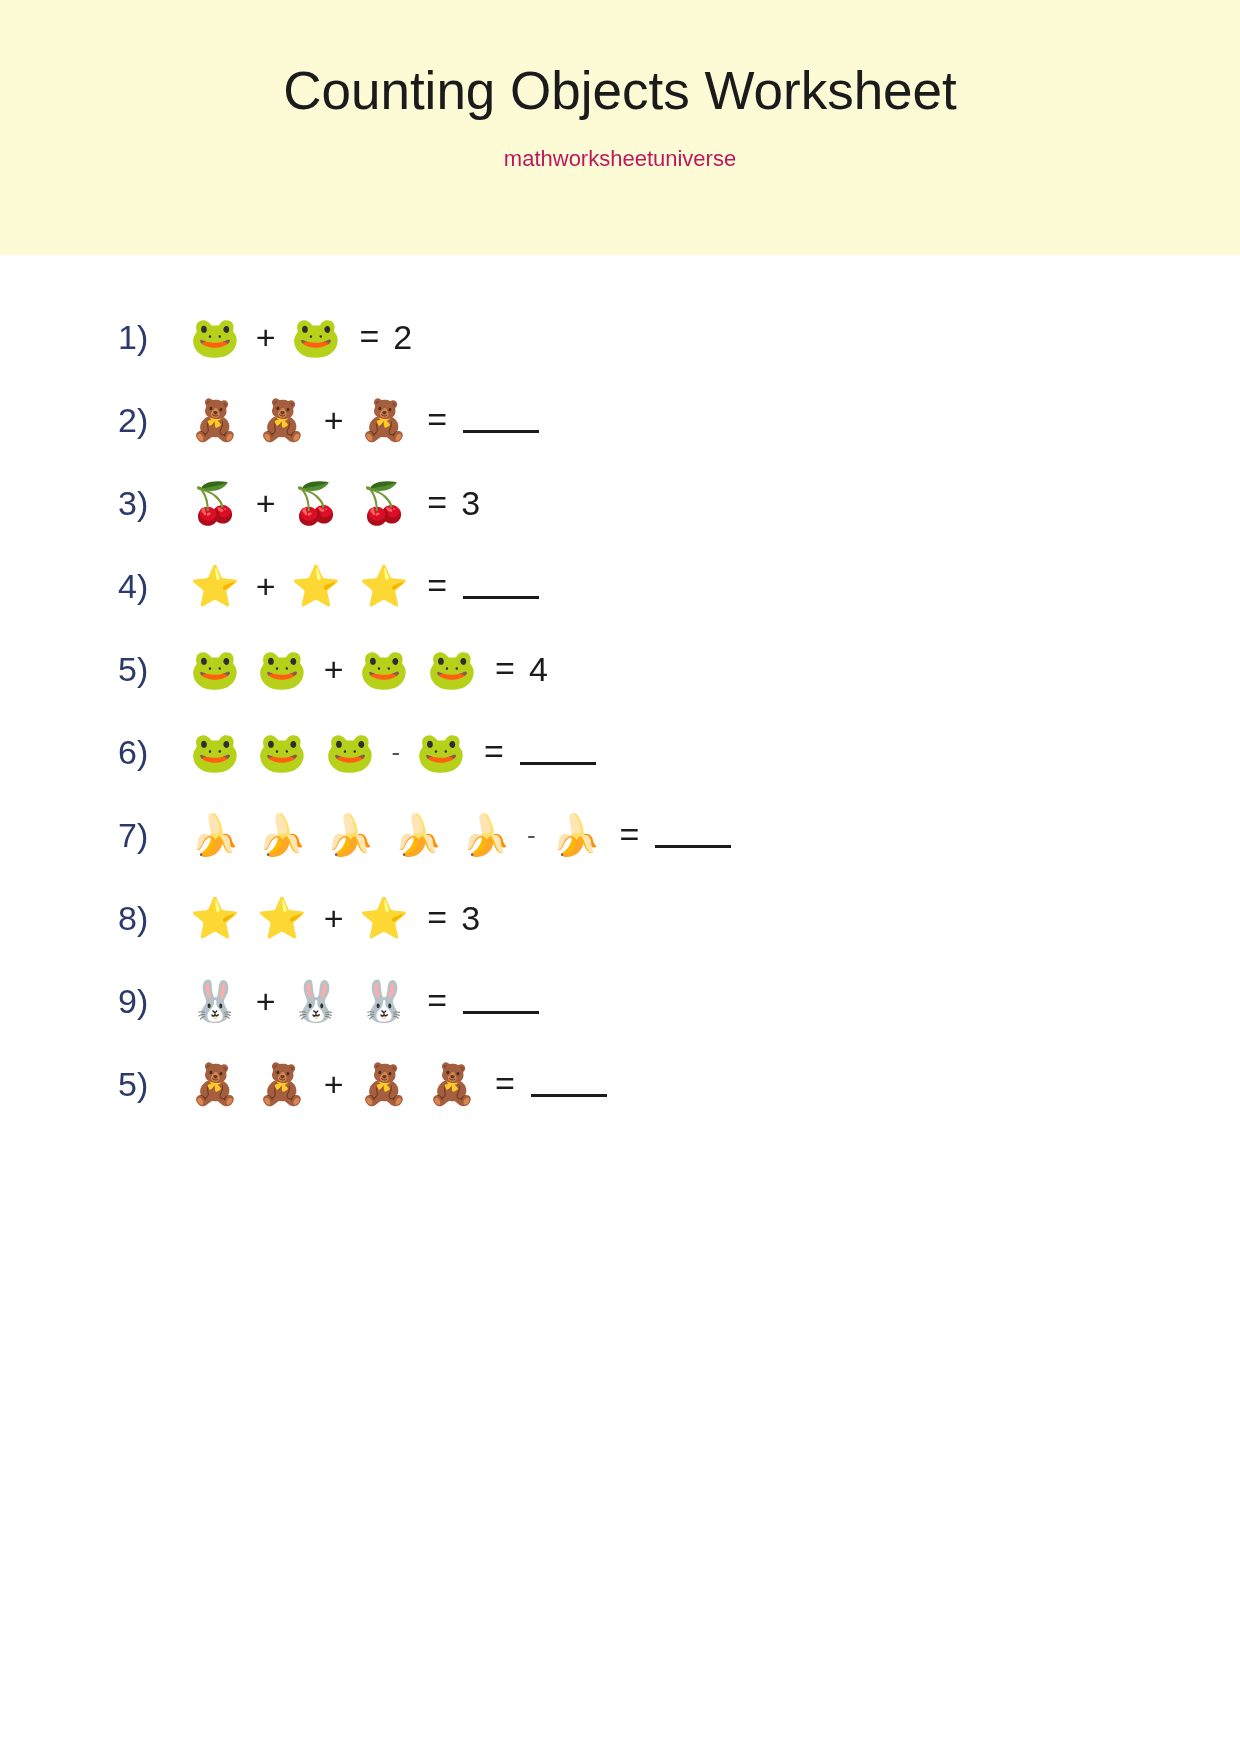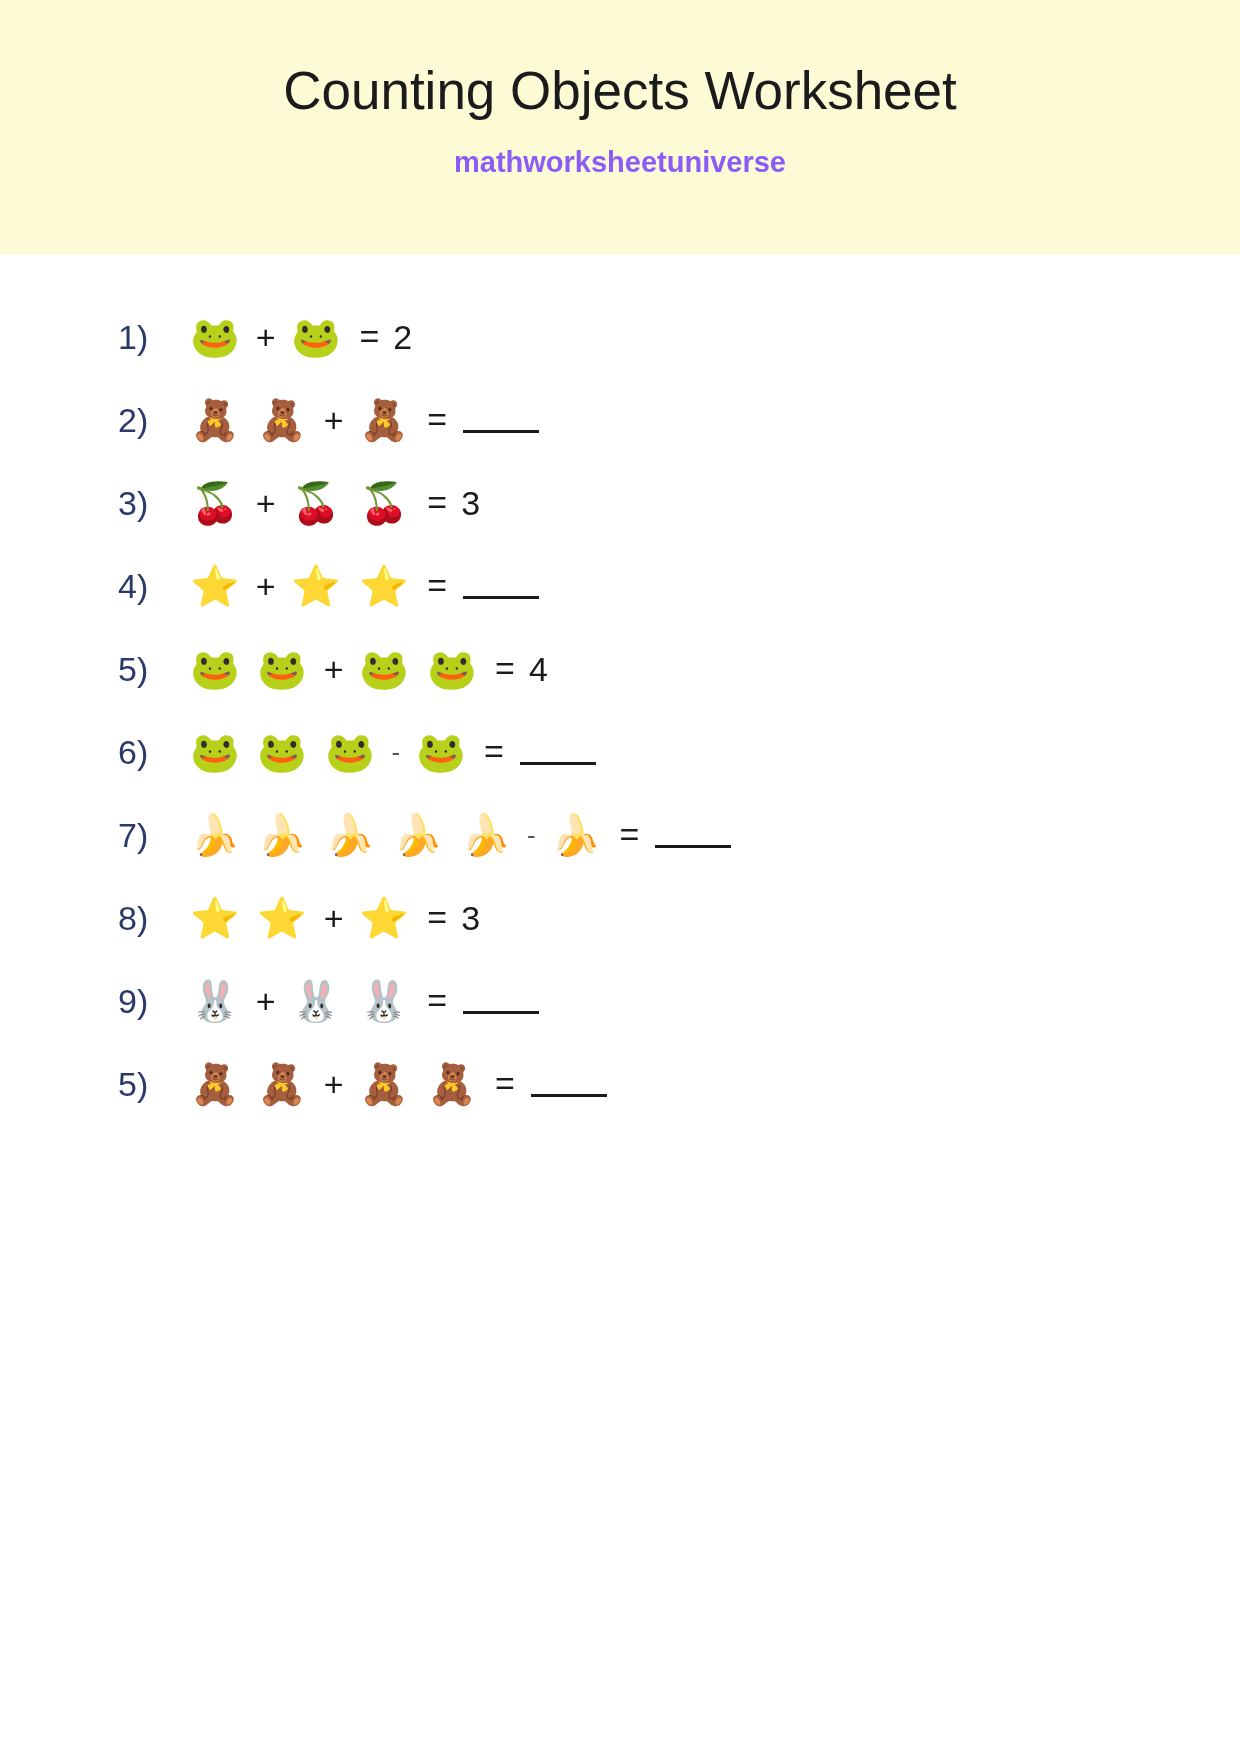--- a/index.html
+++ b/index.html
@@ -29,25 +29,25 @@
   }
   .title {
     font-size: 53px;
     color: #1b1b1b;
     font-weight: normal;
     margin: 0;
     letter-spacing: 0px;
     line-height: 1.1;
   }
   .subtitle {
-    font-size: 29px;
-    color: #8b5cf6;
+    font-size: 22px;
+    color: #be185d;
     margin: 0;
     padding-top: 26px;
-    font-weight: bold;
+    font-weight: normal;
   }
   .content {
     padding: 40px 0 0 0;
   }
   .problems {
     margin: 0;
     padding: 0;
     list-style: none;
   }
   .problem {

